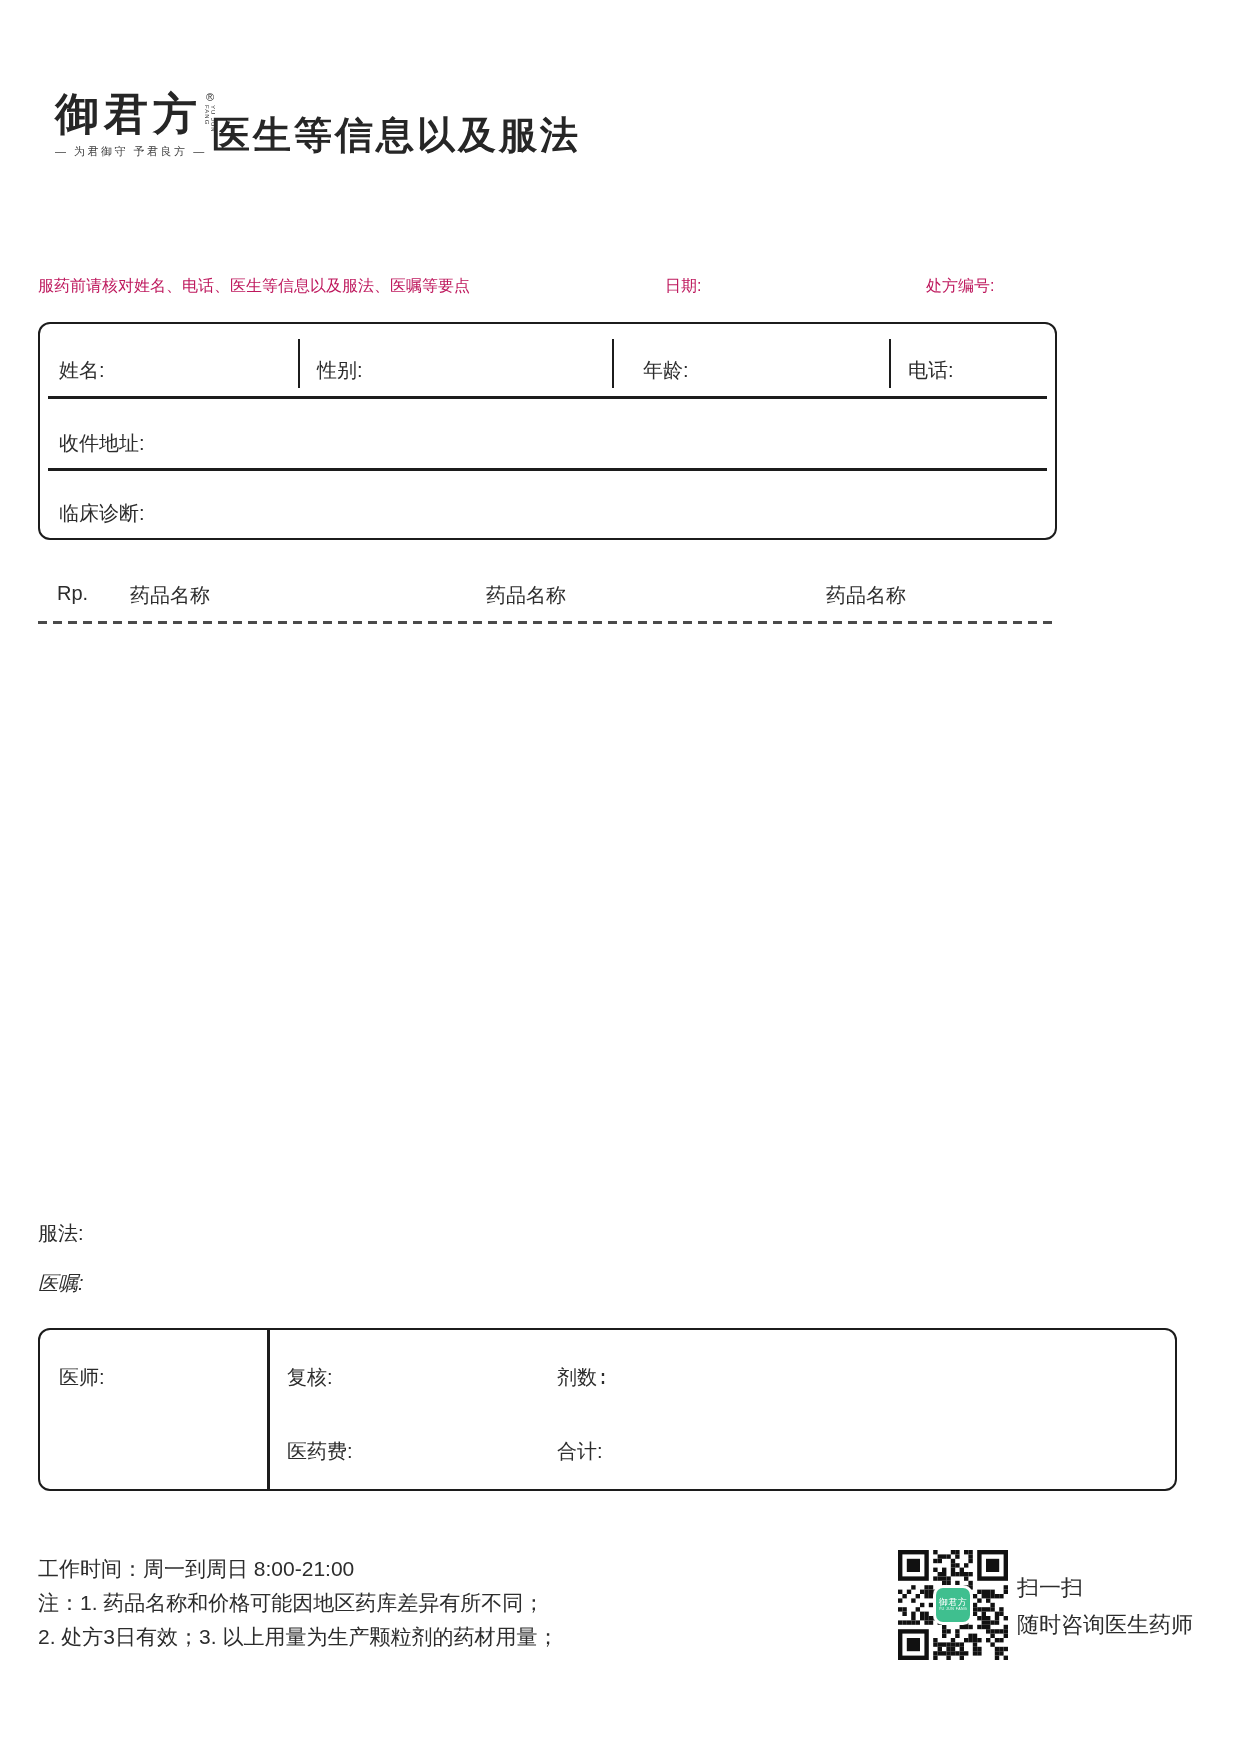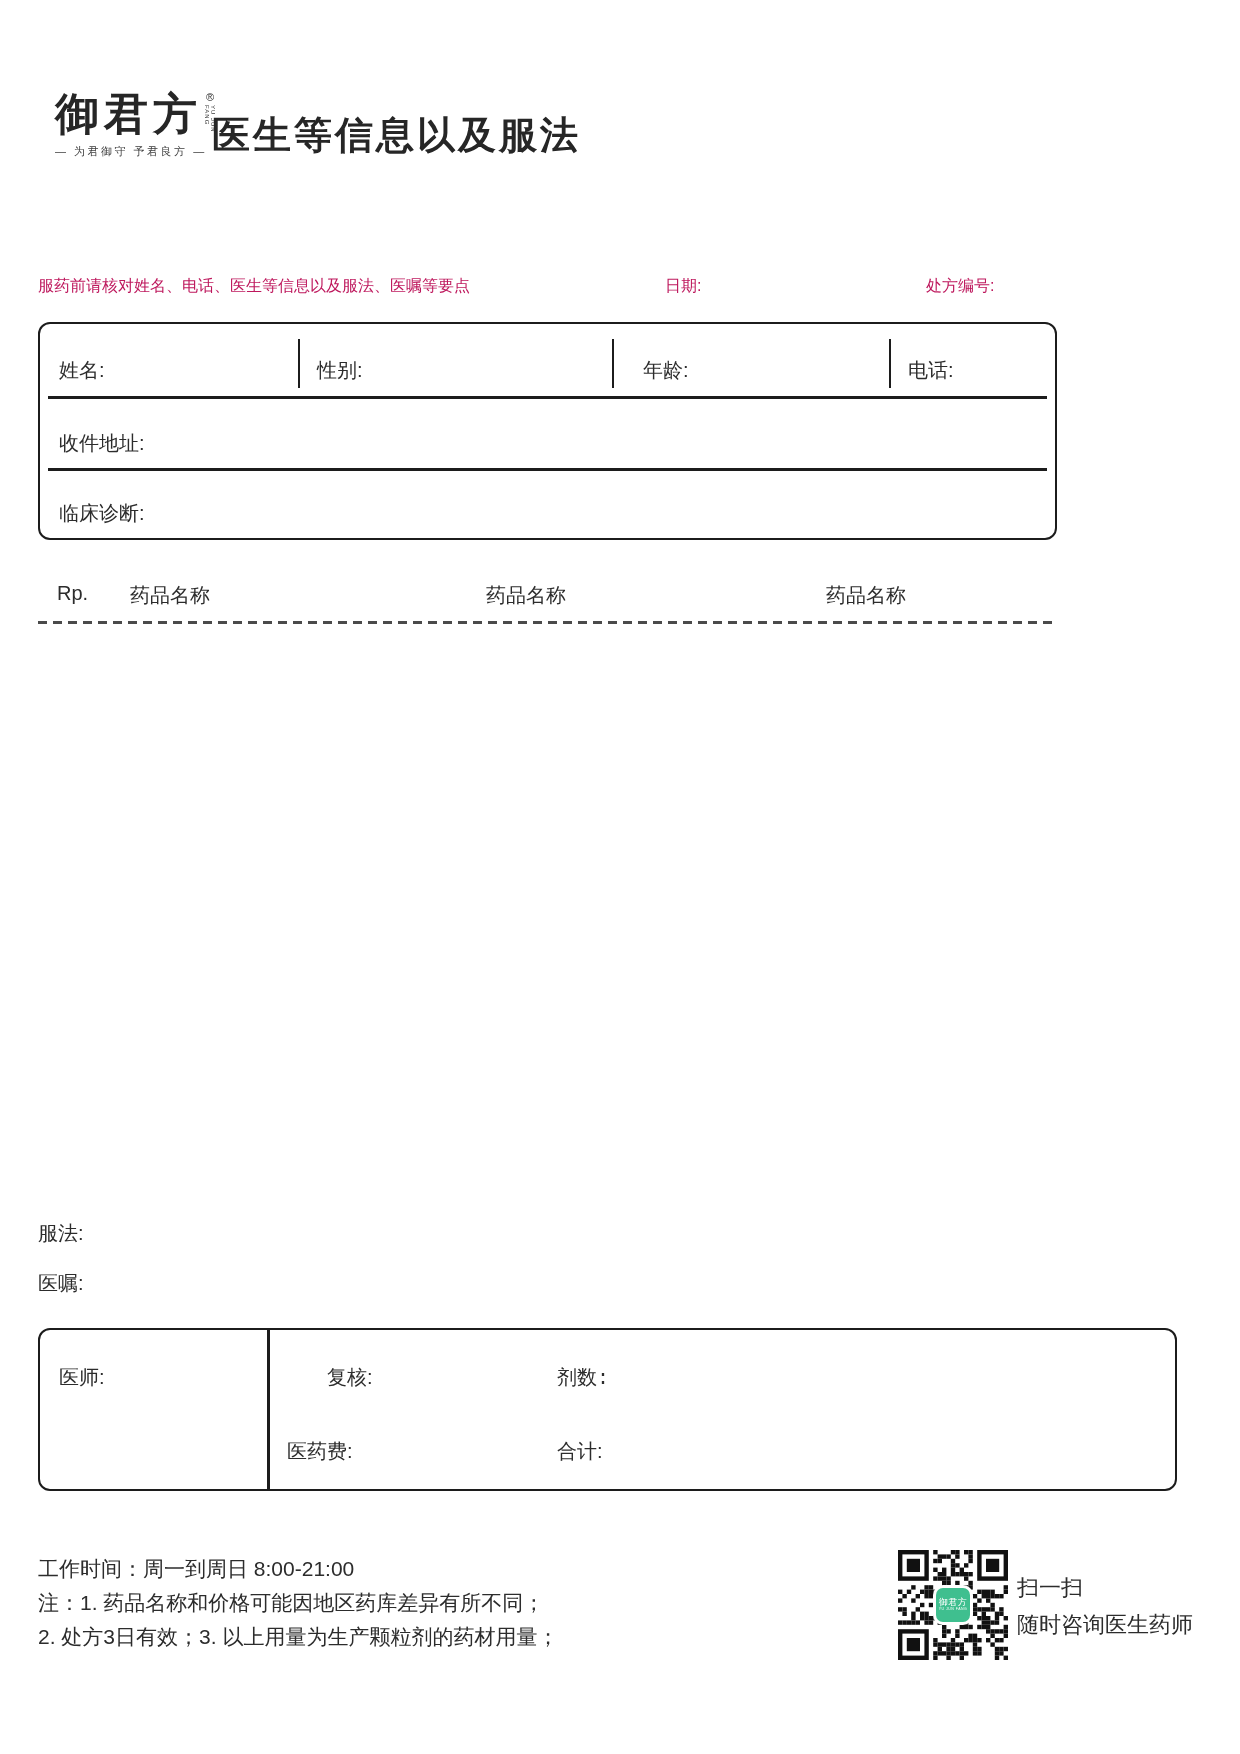--- a/index.html
+++ b/index.html
@@ -119,26 +119,26 @@
     <span class="pb-label" style="left:19px;top:176px;">临床诊断:</span>
   </div>
 
   <span class="rp-label">Rp.</span>
   <span class="drug-col" style="left:130px;">药品名称</span>
   <span class="drug-col" style="left:486px;">药品名称</span>
   <span class="drug-col" style="left:826px;">药品名称</span>
   <div class="dashed-line"></div>
 
   <div class="usage-label" style="top:1220px;">服法:</div>
-  <div class="usage-label" style="top:1270px;">医嘱:</div>
+  <div class="usage-label" style="top:1270px;font-style:italic;">医嘱:</div>
 
   <div class="sign-box">
     <span class="sb-vsep"></span>
     <span class="sb-label" style="left:19px;top:34px;">医师:</span>
-    <span class="sb-label" style="left:247px;top:34px;margin-left:40px;">复核:</span>
+    <span class="sb-label" style="left:247px;top:34px;">复核:</span>
     <span class="sb-label" style="left:517px;top:34px;font-family:Liberation Mono, monospace;">剂数:</span>
     <span class="sb-label" style="left:247px;top:108px;">医药费:</span>
     <span class="sb-label" style="left:517px;top:108px;">合计:</span>
   </div>
 
   <div class="foot-line" style="top:1555px;">工作时间：周一到周日 8:00-21:00</div>
   <div class="foot-line" style="top:1589px;">注：1. 药品名称和价格可能因地区药库差异有所不同；</div>
   <div class="foot-line" style="top:1623px;">2. 处方3日有效；3. 以上用量为生产颗粒剂的药材用量；</div>
 
   <div class="qr-block">

